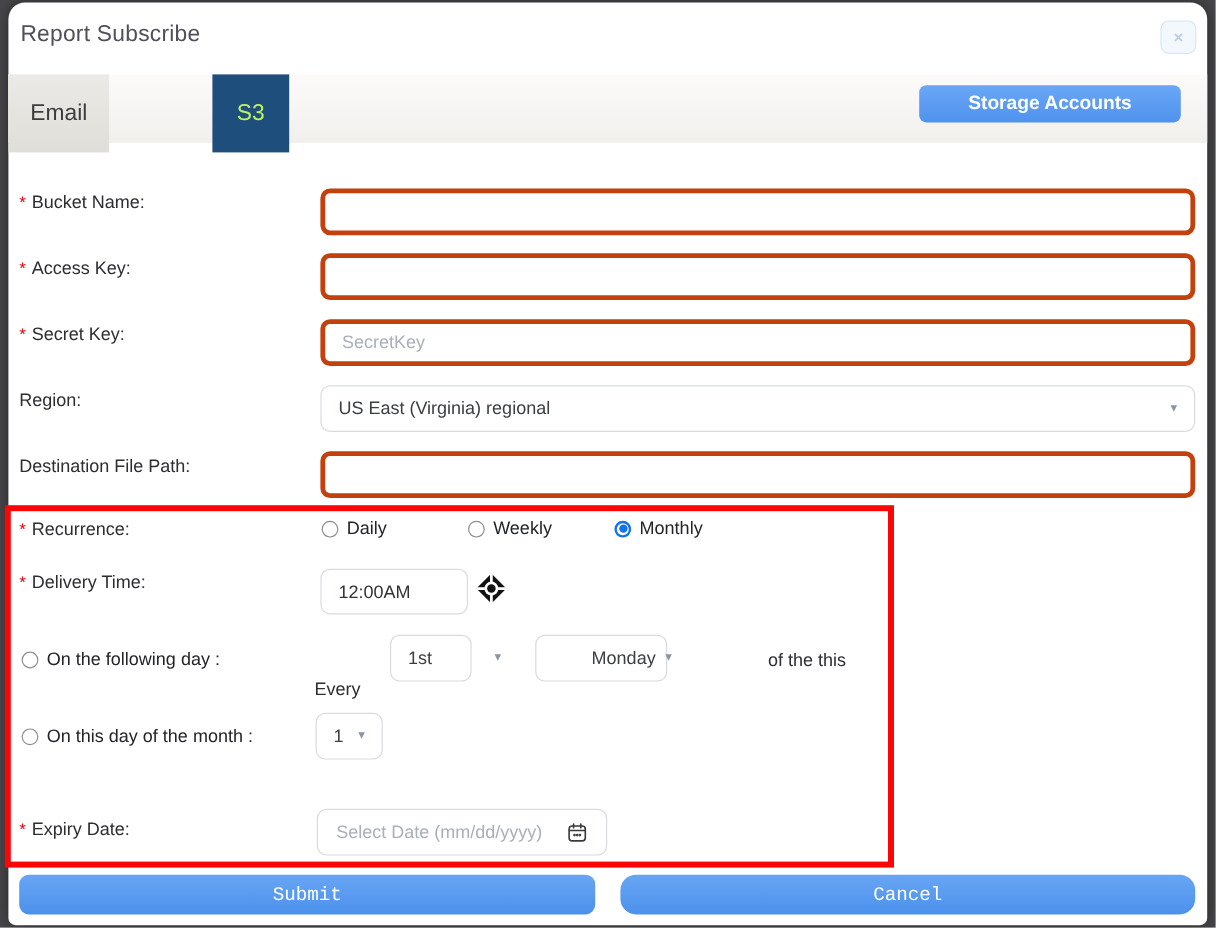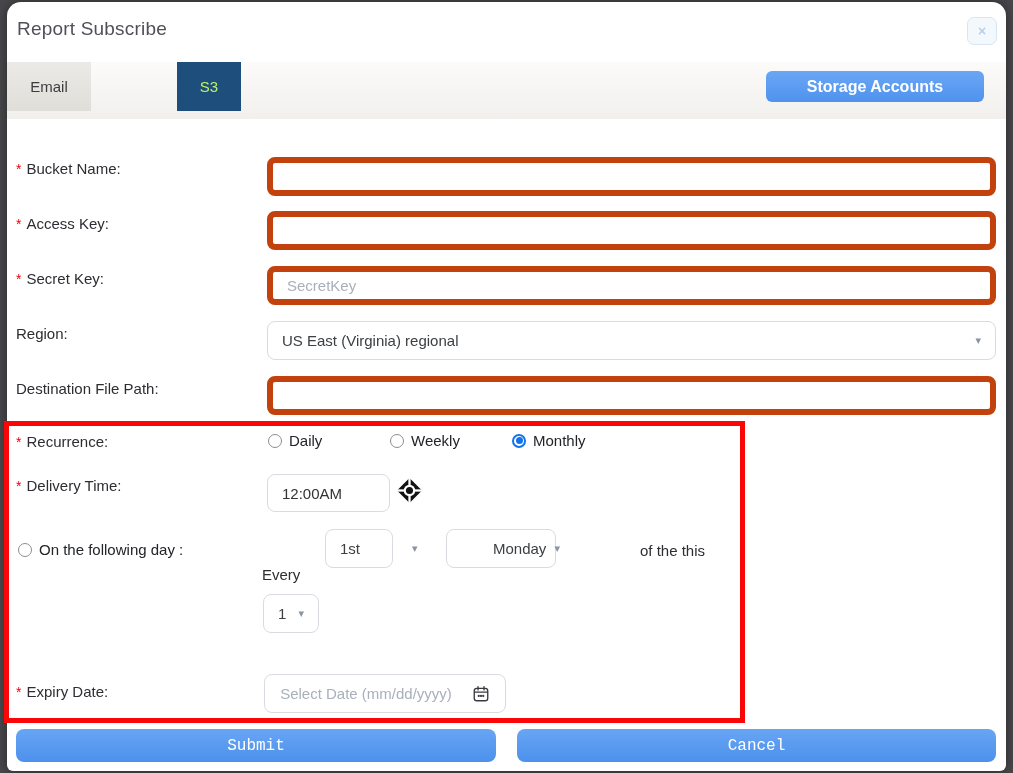--- a/index.html
+++ b/index.html
@@ -21,43 +21,43 @@
     position:absolute;left:960px;top:15px;width:28px;height:26px;
     background:#f3f8fd;border:1px solid #d9e5f5;border-radius:7px;
     color:#bccfea;font-size:14px;font-weight:bold;
     display:flex;align-items:center;justify-content:center;cursor:pointer;
   }
   .tabbar{
     position:absolute;left:0;top:60px;width:999px;height:57px;
     background:linear-gradient(180deg,#fcfbfa 0%,#f2f0ed 100%);
   }
   .tab{
-    position:absolute;top:0;height:49px;width:84px;
+    position:absolute;top:0;height:65px;width:84px;
     background:linear-gradient(180deg,#eceae6 0%,#e0ded9 100%);
-    color:#3d3d3f;font-size:15px;
+    color:#3d3d3f;font-size:19px;
     display:flex;align-items:center;justify-content:center;cursor:pointer;
   }
   .tab.t0{left:0;}
   .tab.t1{left:85px;}
   .tab.t2{left:170px;width:64px;}
   .tab.active{background:#1d4e7c;color:#bef264;}
   .storage-btn{
     position:absolute;left:759px;top:69px;width:218px;height:31px;
     background:linear-gradient(180deg,#6aa6f5 0%,#4f93ee 100%);
     border:none;border-radius:6px;color:#fff;font-size:16px;font-weight:bold;
     font-family:"Liberation Sans",sans-serif;cursor:pointer;
   }
   .flabel{
     position:absolute;left:9px;font-size:15px;color:#2d2d32;white-space:nowrap;
     line-height:17px;
   }
   .req{color:#e8000d;margin-right:5px;font-size:14px;}
   .text-input{
     position:absolute;left:260px;width:729px;height:39px;box-sizing:border-box;
-    border:6px solid #c2410c;border-radius:8px;background:#fff;
+    border:4px solid #c2410c;border-radius:8px;background:#fff;
     font-size:15px;color:#3c4043;padding:0 14px;outline:none;
     font-family:"Liberation Sans",sans-serif;
   }
   .text-input::placeholder{color:#a9b0ba;}
   .selectbox{
     position:absolute;box-sizing:border-box;height:39px;
     border:1px solid #dadbe0;border-radius:8px;background:#fff;
     display:flex;align-items:center;cursor:pointer;
     font-size:15px;color:#3c4043;padding:0 14px;
   }
@@ -96,21 +96,21 @@
     border:1px solid #dadbe0;border-radius:8px;background:#fff;cursor:pointer;
     display:flex;align-items:center;justify-content:center;gap:20px;
     font-size:15px;color:#a9b0ba;
   }
   .footer-btn{
     position:absolute;top:727px;height:33px;border:none;border-radius:8px;
     background:linear-gradient(180deg,#68a5f4 0%,#4c91ec 100%);
     color:#fff;font-size:16px;font-family:Liberation Mono, monospace;cursor:pointer;
   }
   .submit{left:9px;width:480px;}
-  .cancel{left:510px;width:479px;}
+  .cancel{left:510px;width:479px;border-radius:13px;}
   svg{display:block;}
 </style>
 </head>
 <body>
 
 <div class="modal">
 
   <div class="page-title">Report Subscribe</div>
   <div class="close-btn">
     <span>×</span>
@@ -185,20 +185,24 @@
   <div class="selectbox" style="left:318px;top:527px;width:68px;gap:44px;">
     <span>1st</span>
     <span class="caret">▾</span>
   </div>
   <div class="selectbox" style="left:439px;top:527px;width:110px;padding-left:46px;">
     <span>Monday</span>
     <span class="caret">▾</span>
   </div>
   <div class="inline-txt" style="left:633px;top:540px;">of the this</div>
 
+  <div class="radio-opt" style="left:11px;top:603px;">
+    <span class="radio"></span>
+    <span>On this day of the month :</span>
+  </div>
   <div class="selectbox" style="left:256px;top:592px;width:56px;">
     <span>1</span>
     <span class="caret">▾</span>
   </div>
 
   <div class="flabel" style="top:681px;">
     <span class="req">*</span><span>Expiry Date:</span>
   </div>
   <div class="date-input">
     <span>Select Date (mm/dd/yyyy)</span>

